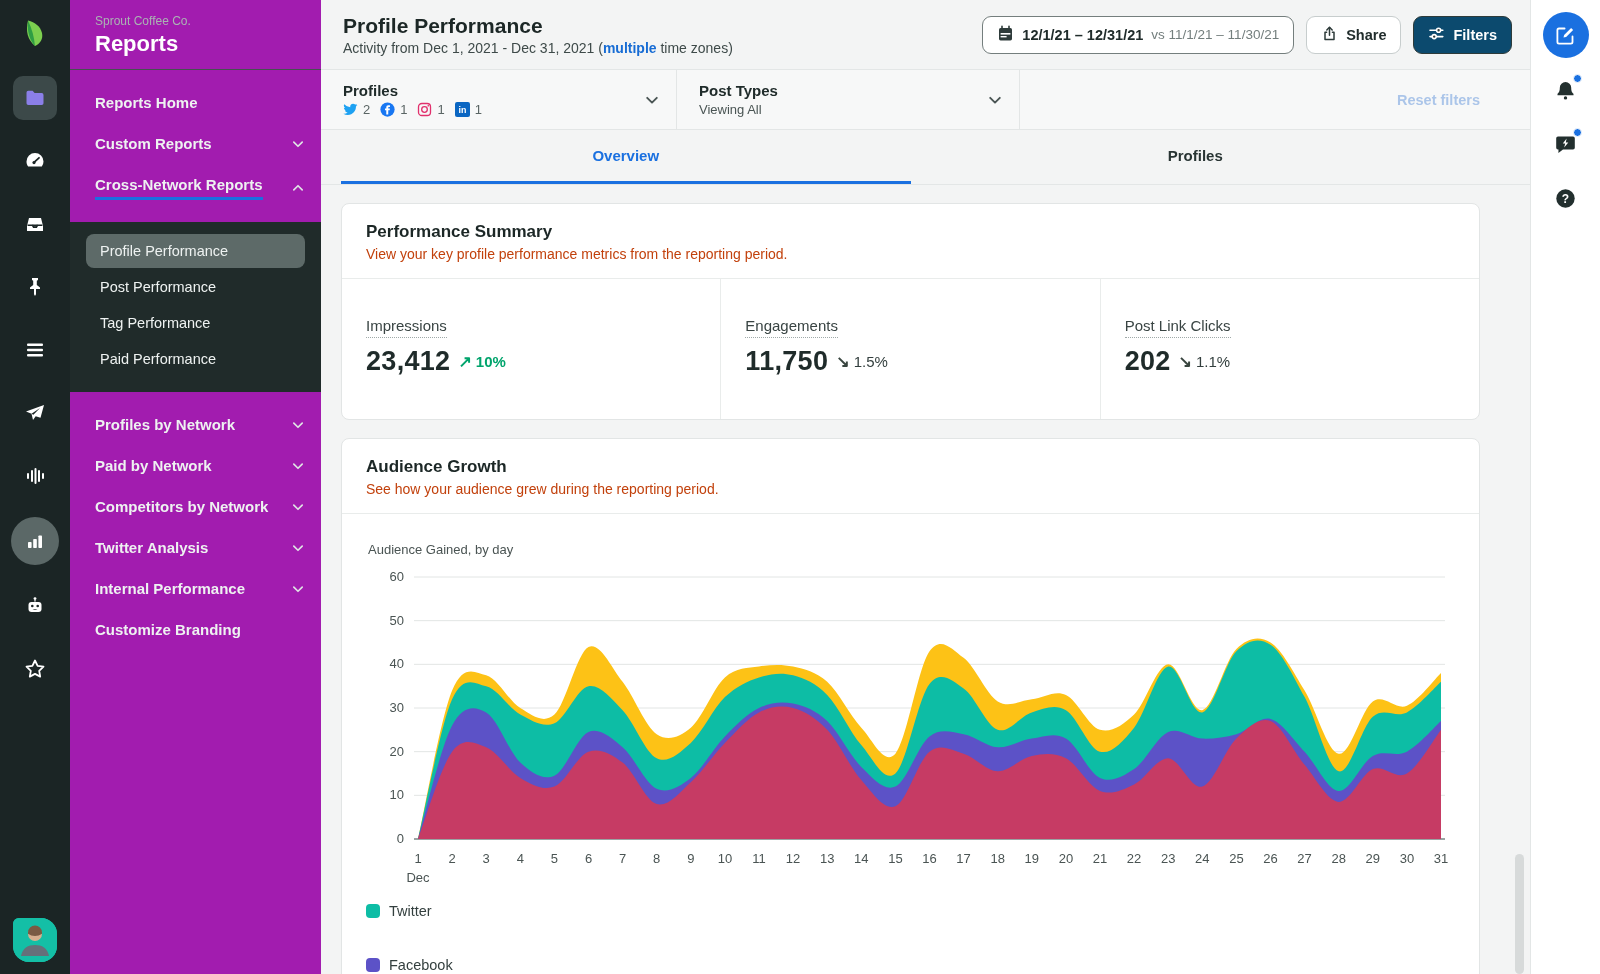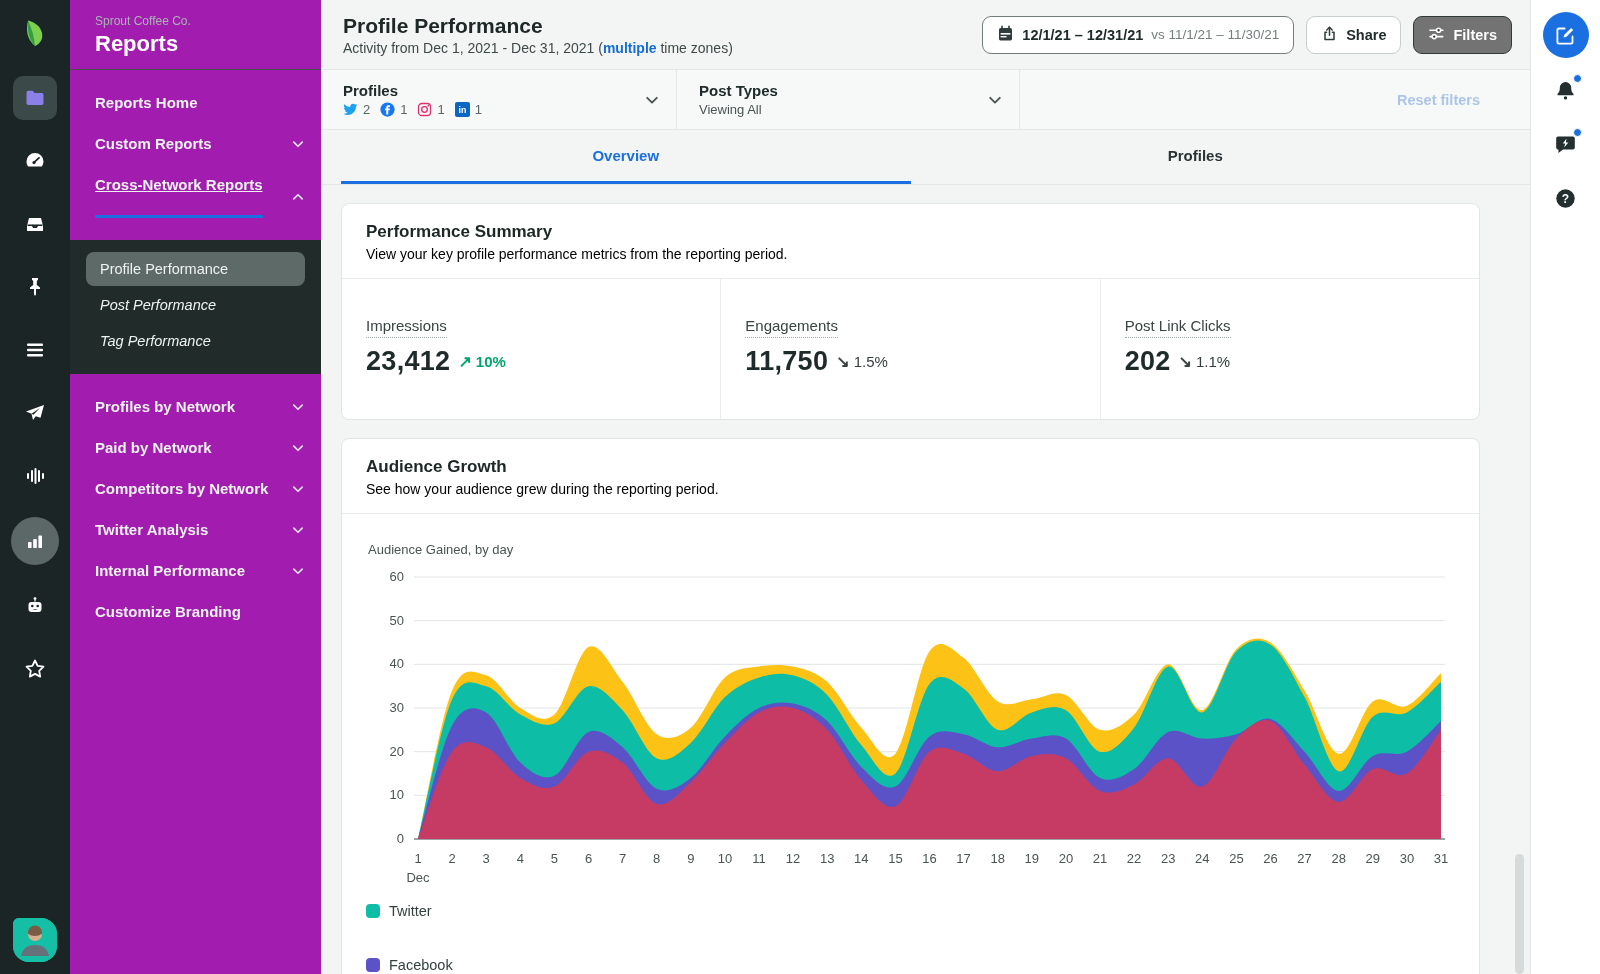--- a/index.html
+++ b/index.html
@@ -21,39 +21,39 @@
 
   
   .nav { width:251px; background:#a21caf; color:#eef2f1; flex-shrink:0; display:flex; flex-direction:column; }
   .nav-head { padding:14px 0 12px 25px; border-bottom:1px solid #46514f; }
   .nav-head .org { font-size:12px; color:#aab5b3; margin-bottom:3px; }
   .nav-head .sect { font-size:22px; font-weight:700; color:#fff; }
   .nav-group { padding:12px 0 10px; }
   .nav-item { display:flex; align-items:center; justify-content:space-between; padding:12px 16px 12px 25px; font-size:15px; font-weight:700; cursor:pointer; }
   .nav-item .chev { color:#dfe5e4; display:flex; }
   .nav-item .chev svg { width:14px; height:14px; }
-  .nav-item .lbl.blue-underline { border-bottom:3px solid #1a70e0; padding-bottom:22px;text-decoration:underline; }
+  .nav-item .lbl.blue-underline { border-bottom:3px solid #1a70e0; padding-bottom:4px; }
   .nav-sub { background:#202b2a; padding:10px 0 14px; }
   .nav-sub-item { margin:2px 16px; padding:9px 14px; font-size:14.5px; font-weight:400; border-radius:8px; cursor:pointer; color:#eef2f1; }
   .nav-sub-item.active { background:#5d6a68; font-weight:400; }
-  .nav-sub-item:not(.active){ padding-left:14px;font-style:italic; }
+  .nav-sub-item:not(.active){ padding-left:14px; }
 
   
   .main { flex:1; display:flex; flex-direction:column; background:#f3f4f4; min-width:0; position:relative; }
 
   .topbar { height:70px; display:flex; align-items:center; justify-content:space-between; padding:0 18px 0 22px; border-bottom:1px solid #e3e6e6; flex-shrink:0; }
   .topbar h1 { font-size:21px; font-weight:700; color:#1c2726; margin-bottom:2px; }
   .topbar .sub { font-size:14px; color:#3e4a49; }
   .topbar .sub .link { color:#176cd4; font-weight:700; cursor:pointer; }
   .topbar-actions { display:flex; gap:12px; align-items:center; }
   .btn { display:flex; align-items:center; gap:8px; background:#fff; border:1px solid #747e7d; border-radius:9px; padding:8px 14px; font-size:14.5px; font-weight:700; color:#202c2b; cursor:pointer; white-space:nowrap; }
   .btn svg { width:17px; height:17px; }
   .btn.date .cmp { font-weight:400; color:#737e7d; font-size:13.5px; }
   .btn.share { border-color:#c7cdcd; }
-  .btn.filters { background:#737373; color:#fff; border-color:#2e3b3a; }
+  .btn.filters { background:#0c4a6e; color:#fff; border-color:#2e3b3a; }
 
   .filterbar { height:60px; display:flex; align-items:stretch; border-bottom:1px solid #e3e6e6; flex-shrink:0; background:#f7f8f8; }
   .fsec { display:flex; align-items:center; justify-content:space-between; padding:0 16px 0 22px; border-right:1px solid #e3e6e6; cursor:pointer; }
   .fsec.profiles { width:356px; }
   .fsec.ptypes { width:343px; }
   .fsec .flabel { font-size:15px; font-weight:700; color:#202c2b; margin-bottom:3px; }
   .fsec .fval { font-size:13px; color:#4a5554; }
   .fsec .chev { color:#4a5554; display:flex; }
   .fsec .chev svg{ width:16px; height:16px; }
   .fcounts { display:flex; align-items:center; gap:10px; margin-top:3px; }
@@ -65,21 +65,21 @@
 
   .tabs { display:flex; height:55px; flex-shrink:0; border-bottom:1px solid #e3e6e6; padding-right:50px; padding-left:20px;text-align:right; }
   .tab { flex:1; display:flex; align-items:center; justify-content:center; font-size:15px; font-weight:700; color:#283433; cursor:pointer; border-bottom:3px solid transparent; }
   .tab.active { color:#1a70e0; border-bottom-color:#1a70e0; }
 
   .content { flex:1; overflow:hidden; padding:18px 50px 0 20px; position:relative; }
   .card { background:#fff; border:1px solid #e2e5e5; border-radius:8px; }
   .card + .card { margin-top:18px; }
   .card-head { padding:18px 24px 16px; border-bottom:1px solid #e9eceb; }
   .card-head h2 { font-size:17px; font-weight:700; color:#1c2726; margin-bottom:4px; }
-  .card-head .desc { font-size:14px; color:#000000; }
+  .card-head .desc { font-size:14px; color:#c2410c; }
 
   .metrics { display:flex; }
   .metric { flex:1; padding:38px 24px 42px; }
   .metric:not(:first-child){ border-left:1px solid #e9eceb; }
   .metric .mlabel { display:inline-block; font-size:15px; color:#394443; border-bottom:1.5px dotted #9fa9a8; padding-bottom:3px; margin-bottom:8px; cursor:help; }
   .metric .mrow { display:flex; align-items:center; gap:8px; }
   .metric .mval { font-size:27px; font-weight:700; color:#1f2b2a; letter-spacing:.3px; }
   .metric .chg { font-size:15px; display:flex; align-items:center; gap:4px; }
   .metric .chg.up { color:#00a46c; font-weight:700; }
   .metric .chg.down { color:#333f3e; }
@@ -213,20 +213,21 @@
             <svg viewBox="0 0 16 16">
               <path d="M3.2 10.2L8 5.4l4.8 4.8" fill="none" stroke="currentColor" stroke-width="1.9" stroke-linecap="round" stroke-linejoin="round"></path>
             </svg>
           </span>
         </div>
       </div>
     <div class="nav-sub" id="nav-sub">
         <div class="nav-sub-item active">Profile Performance</div>
         <div class="nav-sub-item">Post Performance</div>
         <div class="nav-sub-item">Tag Performance</div>
+        <div class="nav-sub-item">Paid Performance</div>
       </div>
     <div class="nav-group" id="nav-bottom">
         <div class="nav-item">
           <span class="lbl">Profiles by Network</span>
           <span class="chev">
             <svg viewBox="0 0 16 16">
               <path d="M3.2 5.8L8 10.6l4.8-4.8" fill="none" stroke="currentColor" stroke-width="1.9" stroke-linecap="round" stroke-linejoin="round"></path>
             </svg>
           </span>
         </div>

